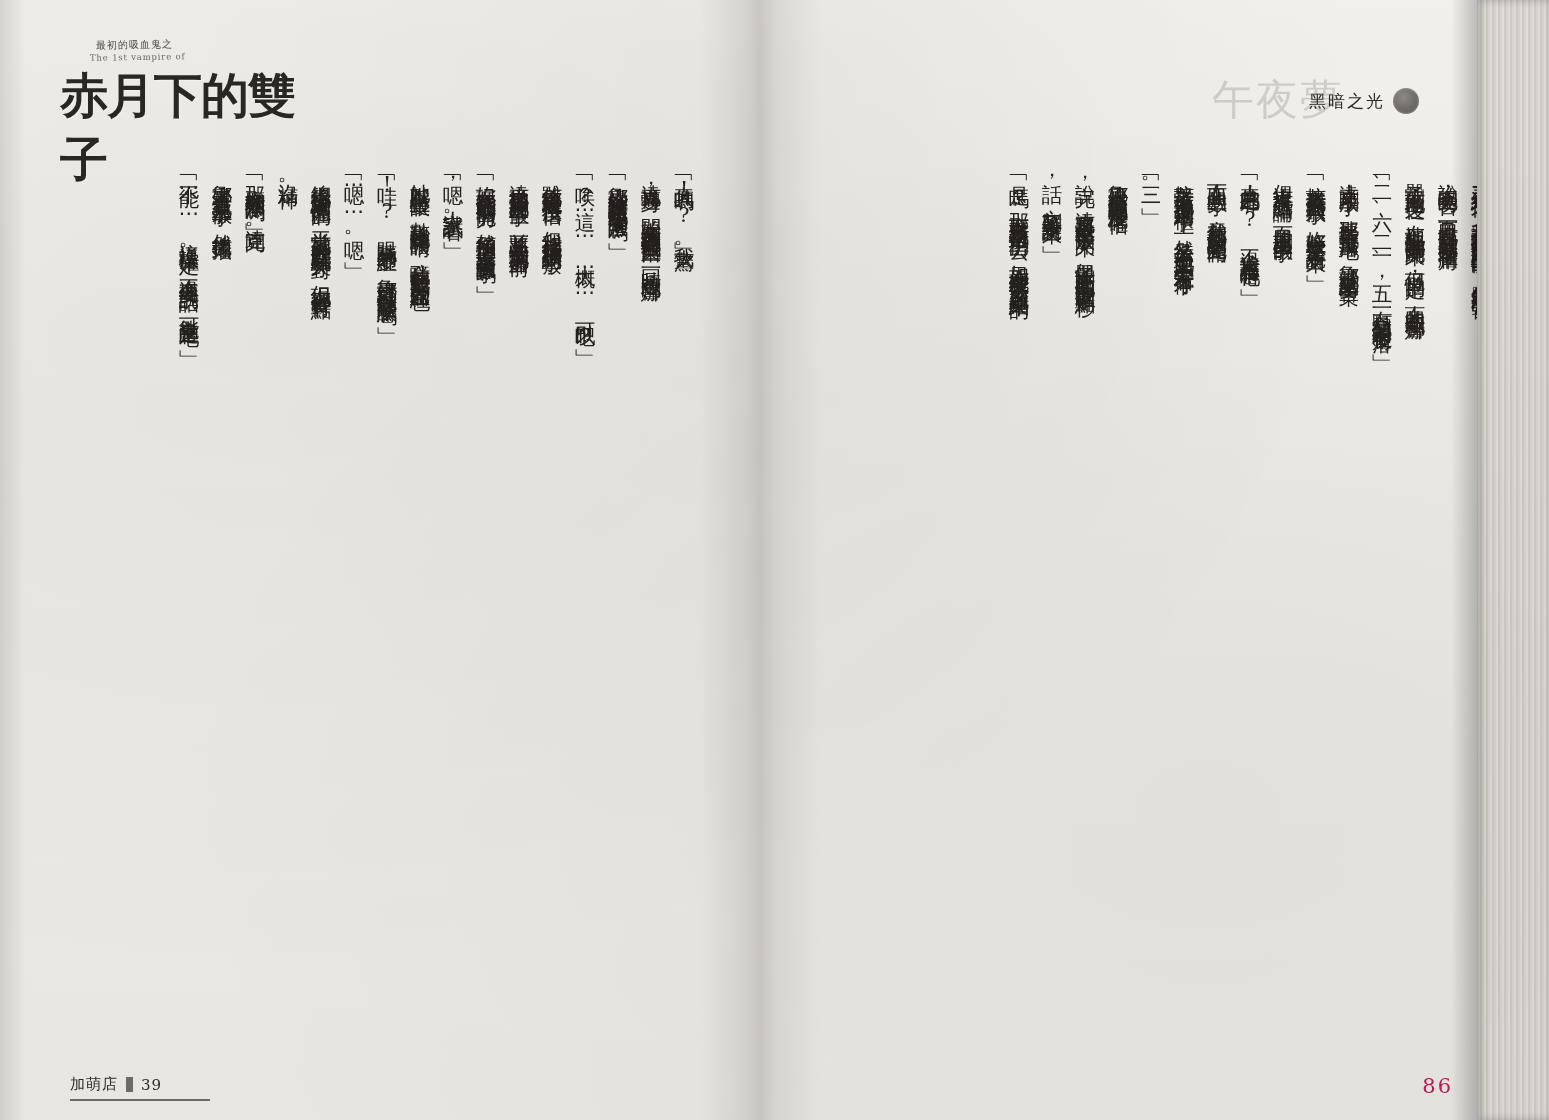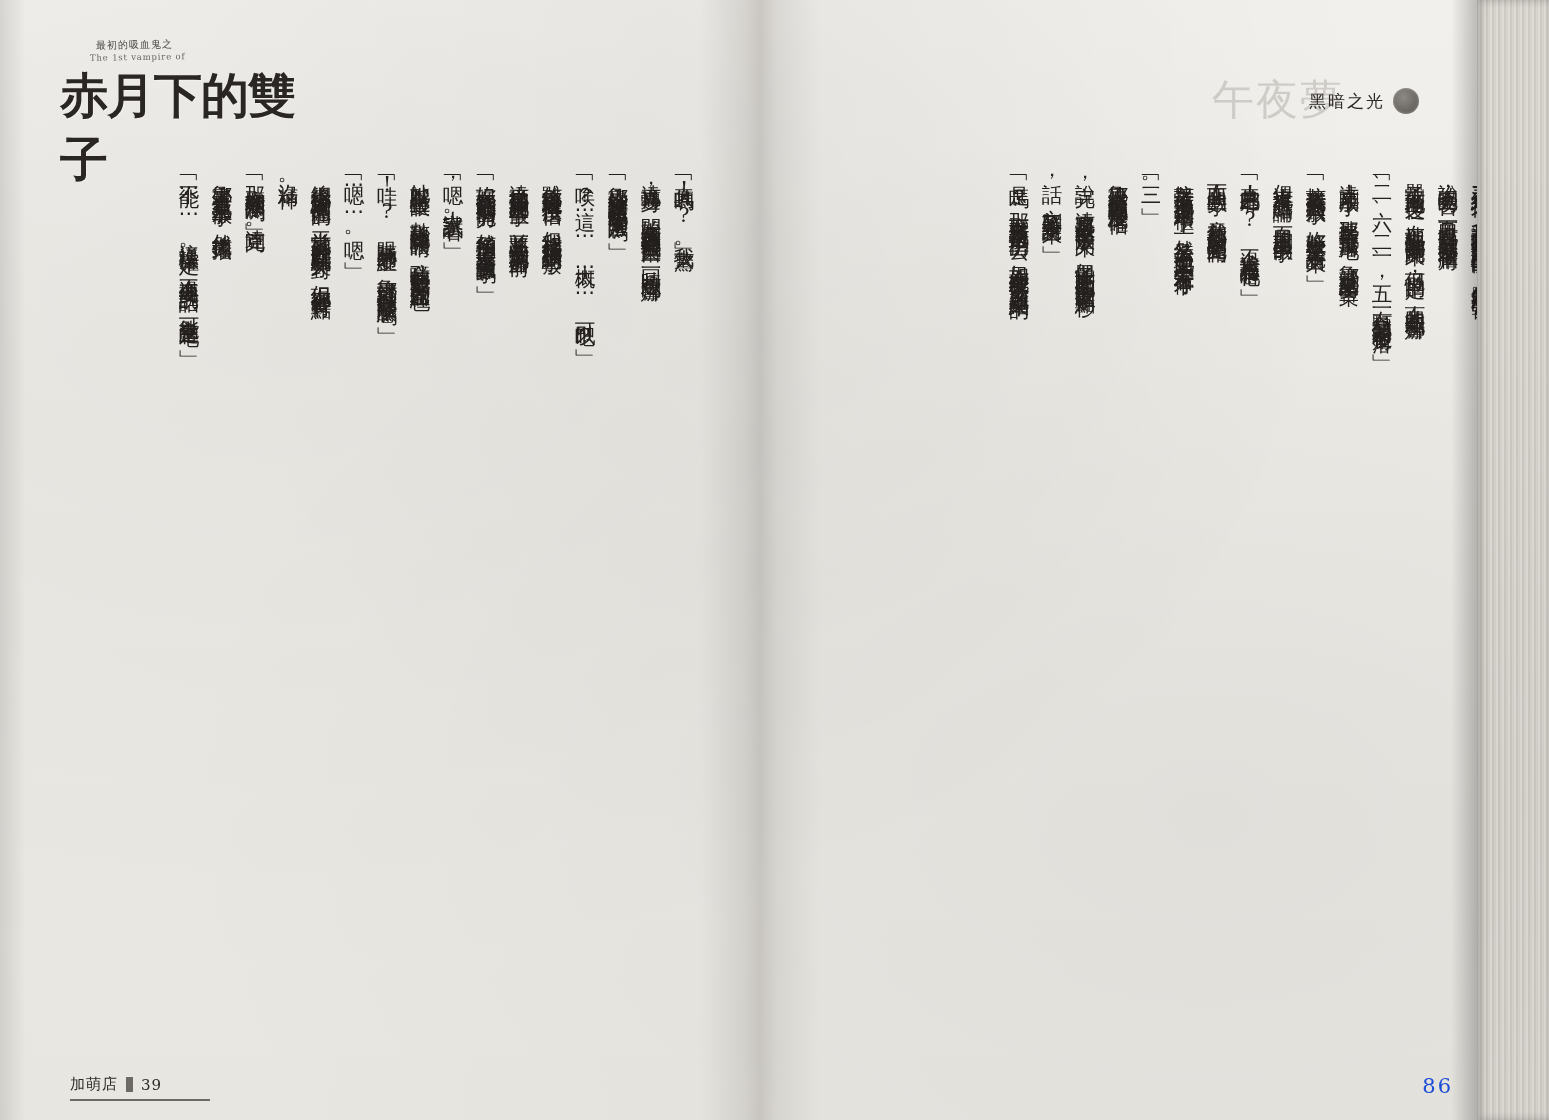--- a/index.html
+++ b/index.html
@@ -189,21 +189,21 @@
     width: 140px;
     height: 2px;
     background: #6d6a66;
   }
   .footer-right {
     position: absolute;
     right: 96px;
     bottom: 22px;
     font-family: "DejaVu Serif", serif;
     font-size: 21px;
-    color: #1d4ed8;
+    color: #be185d;
     letter-spacing: 2px;
   }
 </style>
 </head>
 <body>
 
 <div id="page">
   <div class="paper"></div>
 
   <div class="logo">

